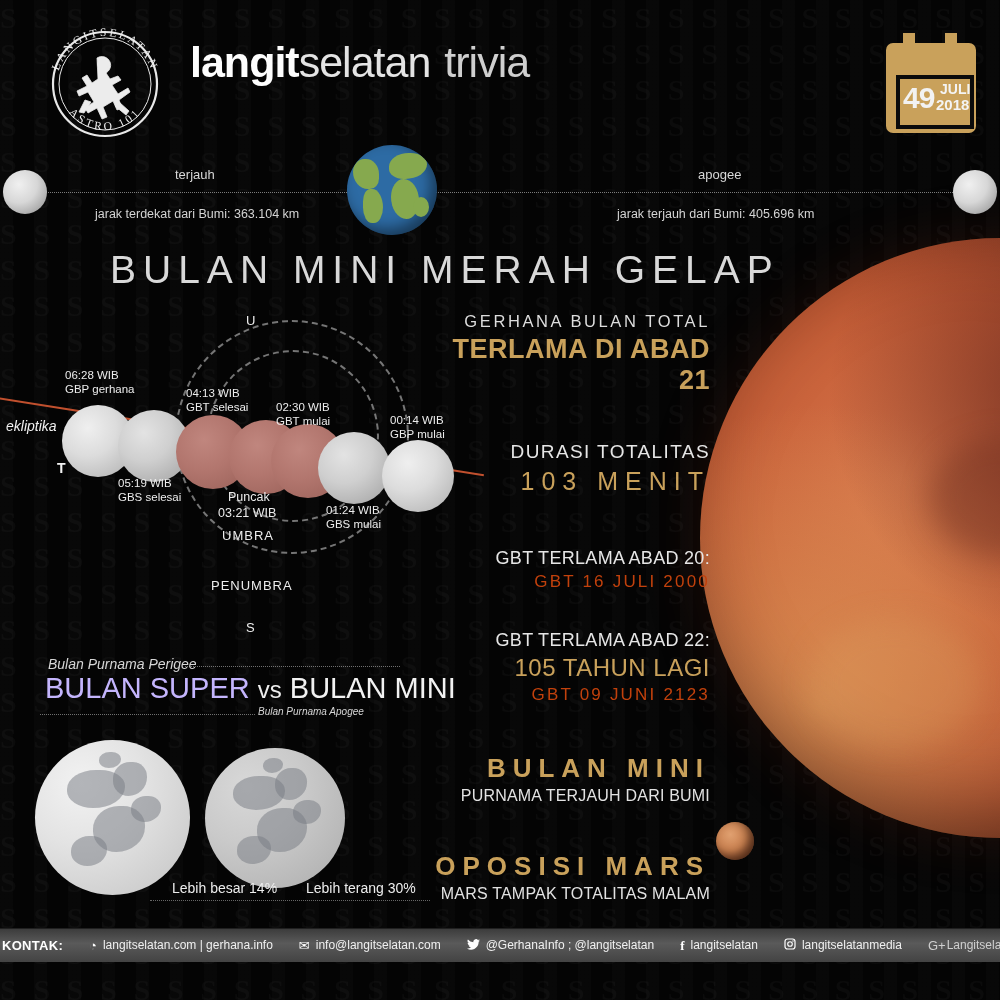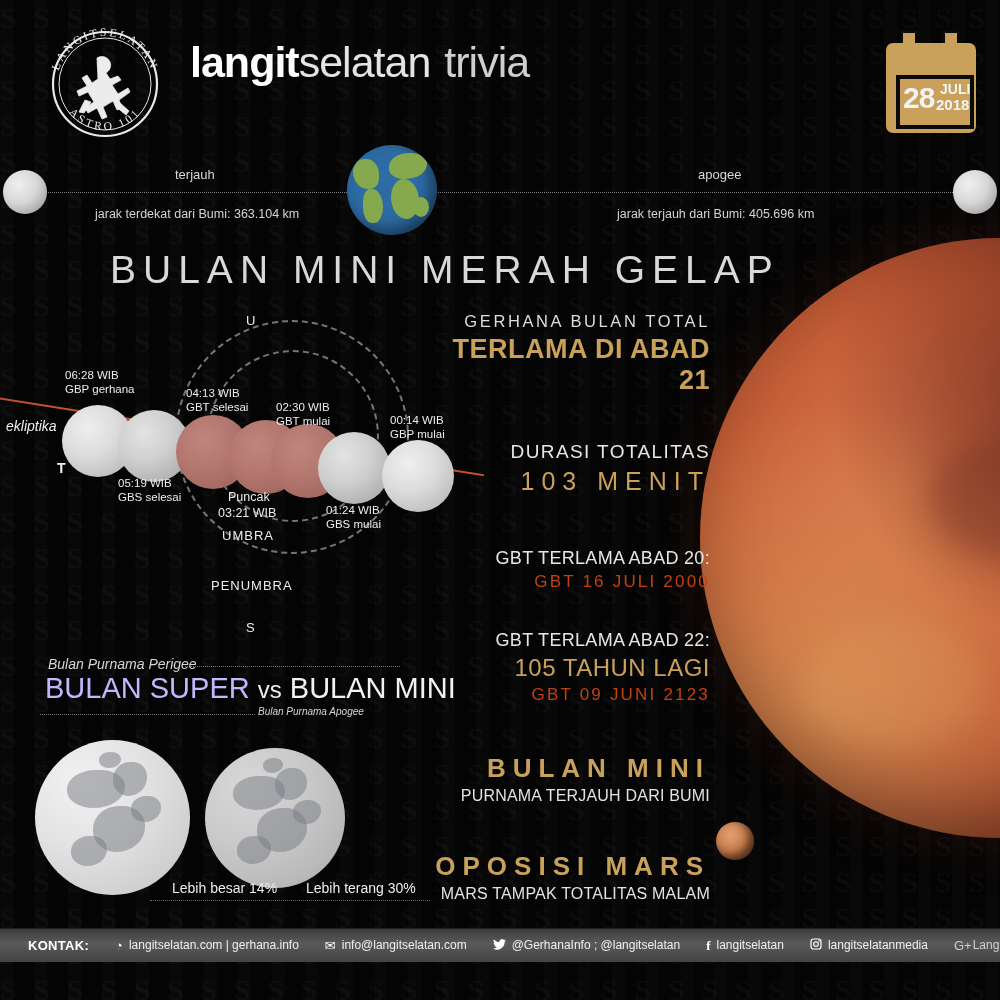--- a/index.html
+++ b/index.html
@@ -134,21 +134,21 @@
     background:radial-gradient(circle at 30% 28%, #d8d8d8 0%, #cacaca 40%, #bababa 72%, #ababab 100%);}
   .mare{position:absolute;background:rgba(120,125,132,.52);border-radius:50% 42% 55% 45%;}
   #svm-foot-dots{position:absolute;left:140px;top:250px;width:280px;border-top:1px dotted rgba(200,200,200,.5);}
   #svm-cap1{position:absolute;left:162px;top:230px;font-size:14px;color:#ededed;}
   #svm-cap2{position:absolute;left:296px;top:230px;font-size:14px;color:#ededed;}
 
   
   #footer{position:absolute;left:0;top:928px;width:1000px;height:34px;z-index:8;
     background:linear-gradient(180deg,#3a3a3a 0%,#5a5a5a 45%,#434343 100%);
     display:flex;align-items:center;}
-  #footer .kontak{font-size:13px;font-weight:700;color:#fff;padding-left:28px;letter-spacing:.3px;}
+  #footer .kontak{font-size:13px;font-weight:700;color:#fff;padding-left:2px;letter-spacing:.3px;}
   #footer .fitem{display:flex;align-items:center;font-size:12px;color:#f0f0f0;white-space:nowrap;margin-left:26px;}
   #footer .fitem .gly{margin-right:6px;font-size:13px;color:#fff;line-height:1;}
   #footer-strip-top{position:absolute;left:0;top:928px;width:1000px;height:1px;background:#202020;z-index:9;}
 </style>
 </head>
 <body>
 
 <div id="stage">
 
   <div id="bg-pattern"></div>
@@ -1029,21 +1029,21 @@
 
     <div id="brand-title">
       <span class="b1">langit</span><span class="b2">selatan</span><span class="b3">trivia</span>
     </div>
 
     <div id="cal">
       <div class="tab l"></div>
       <div class="tab r"></div>
       <div class="body">
         <div class="inner">
-          <span class="d28">28</span>
+          <span class="d28">49</span>
           <span class="mo">JULI</span>
           <span class="yr">2018</span>
         </div>
       </div>
     </div>
   </div>
 
   <div id="orbit-band">
     <div id="orbit-line"></div>
 

